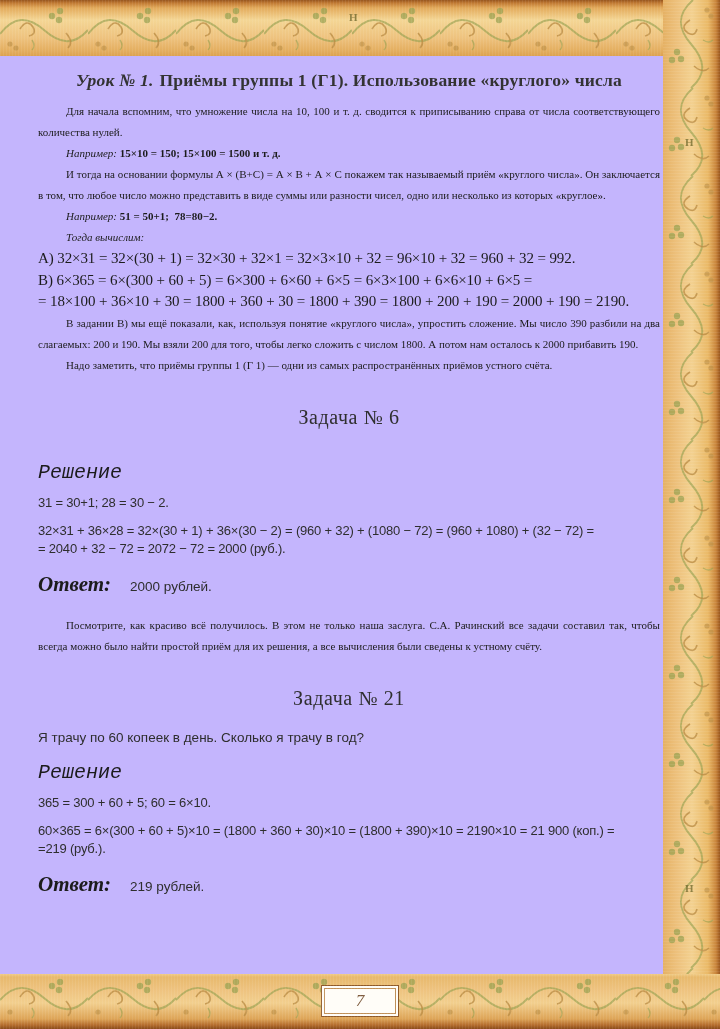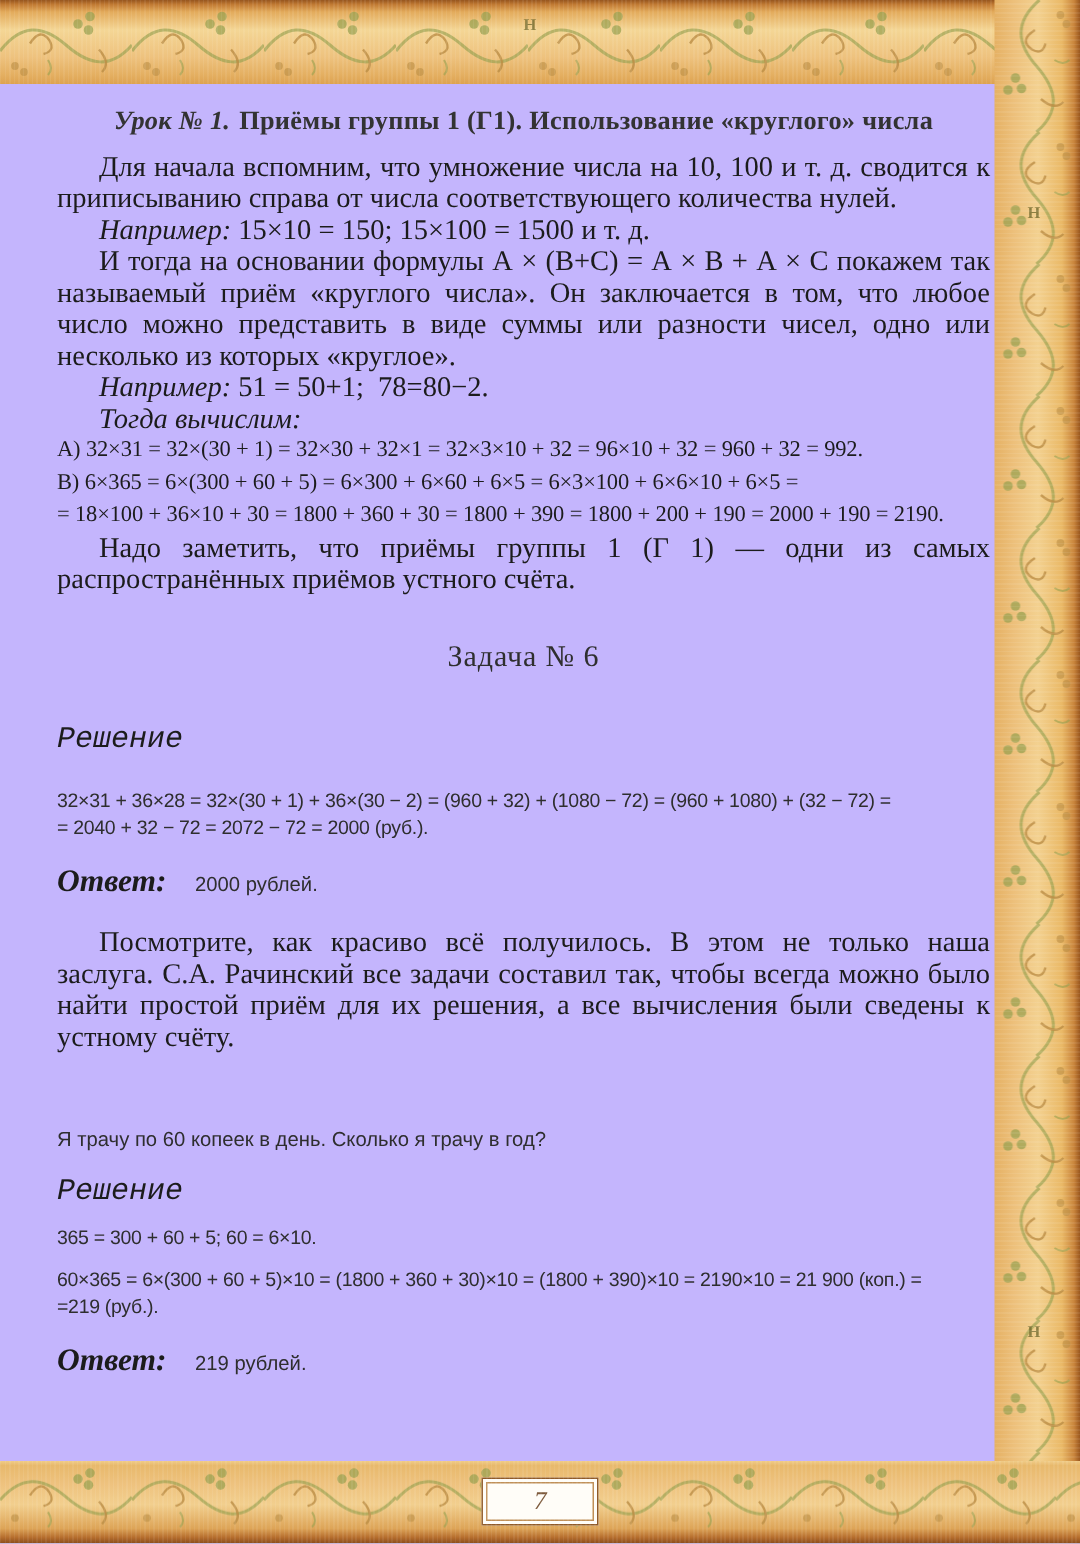--- a/index.html
+++ b/index.html
@@ -28,24 +28,24 @@
   .pagenum-box{position:absolute;left:50%;transform:translateX(-50%);top:11px;
     width:76px;height:30px;background:#fffdf8;border:1px solid #8f5a28;
     box-shadow:inset 0 0 0 2px #fffdf8, inset 0 0 0 3px #c09058;
     display:flex;align-items:center;justify-content:center;}
   .pagenum-box span{font-family:"Liberation Serif",serif;font-style:italic;
     font-size:17px;color:#7d5a3c;}
 
   
   .content{position:absolute;left:38px;top:60px;width:622px;color:#1c1c1c;}
   .content p{margin:0;}
-  .serif{font-family:"Liberation Serif",serif;font-size:19px;line-height:21px;}
+  .serif{font-family:"Liberation Serif",serif;font-size:11px;line-height:21px;}
   .just{text-align:justify;}
   .ind{text-indent:28px;}
-  .keep{white-space:pre;}
+  .keep{white-space:pre;font-weight:bold;}
   .title{margin:10px 0 10px;font-size:17.5px;font-weight:bold;color:#333;
     text-align:center;letter-spacing:.2px;font-family:"Liberation Serif",serif;}
   .title .pfx{font-style:italic;margin-right:6px;}
   .calc{font-size:15px;line-height:21.5px;white-space:nowrap;letter-spacing:-.1px;}
   .task-heading{margin:0;text-align:center;font-family:"Liberation Serif",serif;
     font-weight:normal;font-size:20px;color:#2f2f2f;letter-spacing:.6px;}
   .sans{font-family:"Liberation Sans",sans-serif;font-size:13.5px;color:#2e2e2e;line-height:19px;margin-left:15px;}
   .formula{font-family:"Liberation Sans",sans-serif;font-size:13px;color:#2e2e2e;
     line-height:18px;letter-spacing:-.2px;white-space:nowrap;}
   .sol-label{font-style:italic;font-family:Liberation Mono, monospace;font-size:20px;color:#1c1c1c;}
@@ -130,39 +130,42 @@
     <p class="serif just ind">И тогда на основании формулы А × (В+С) = А × В + А × С покажем так называемый приём «круглого числа». Он заключается в том, что любое число можно представить в виде суммы или разности чисел, одно или несколько из которых «круглое».</p>
 
     <p class="serif ind"><i>Например:</i><span class="keep"> 51 = 50+1;  78=80−2.</span></p>
 
     <p class="serif ind"><i>Тогда вычислим:</i></p>
 
     <p class="serif calc">А) 32×31 = 32×(30 + 1) = 32×30 + 32×1 = 32×3×10 + 32 = 96×10 + 32 = 960 + 32 = 992.</p>
     <p class="serif calc">В) 6×365 = 6×(300 + 60 + 5) = 6×300 + 6×60 + 6×5 = 6×3×100 + 6×6×10 + 6×5 =</p>
     <p class="serif calc">= 18×100 + 36×10 + 30 = 1800 + 360 + 30 = 1800 + 390 = 1800 + 200 + 190 = 2000 + 190 = 2190.</p>
 
+    <p class="serif just ind">В задании В) мы ещё показали, как, используя понятие «круглого числа», упростить сложение. Мы число 390 разбили на два слагаемых:  200 и 190. Мы взяли 200 для того, чтобы легко сложить с числом 1800. А потом нам осталось к 2000 прибавить 190.</p>
     <p class="serif just ind">Надо заметить, что приёмы группы 1 (Г 1) — одни из самых распространённых приёмов устного счёта.</p>
 
     <div class="sp30"></div>
 
     <h2 class="task-heading">Задача № 6</h2>
     <div class="sp18"></div>
     <div class="sp14"></div>
     <p class="sol-label">Решение</p>
     <div class="sp10"></div>
+    <p class="formula">31 = 30+1;   28 = 30 − 2.</p>
     <div class="sp10"></div>
     <p class="formula">32×31 + 36×28 = 32×(30 + 1) + 36×(30 − 2) = (960 + 32) + (1080 − 72) = (960 + 1080) + (32 − 72) =</p>
     <p class="formula">= 2040 + 32 − 72 = 2072 − 72 = 2000 (руб.).</p>
     <div class="sp14"></div>
     <p><span class="ans-label">Ответ:</span><span class="sans">2000 рублей.</span></p>
     <div class="sp18"></div>
     <p class="serif just ind">Посмотрите, как красиво всё получилось. В этом не только наша заслуга. С.А. Рачинский все задачи составил так, чтобы всегда можно было найти простой приём для их решения, а все вычисления были сведены к устному счёту.</p>
 
     <div class="sp30"></div>
 
+    <h2 class="task-heading">Задача № 21</h2>
     <div class="sp18"></div>
     <p class="sans">Я трачу по 60 копеек в день. Сколько я трачу в год?</p>
     <div class="sp14"></div>
     <p class="sol-label">Решение</p>
     <div class="sp10"></div>
     <p class="formula">365 = 300 + 60 + 5;    60 = 6×10.</p>
     <div class="sp10"></div>
     <p class="formula">60×365 = 6×(300 + 60 + 5)×10 = (1800 + 360 + 30)×10 = (1800 + 390)×10 = 2190×10 = 21 900 (коп.) =</p>
     <p class="formula">=219 (руб.).</p>
     <div class="sp14"></div>

